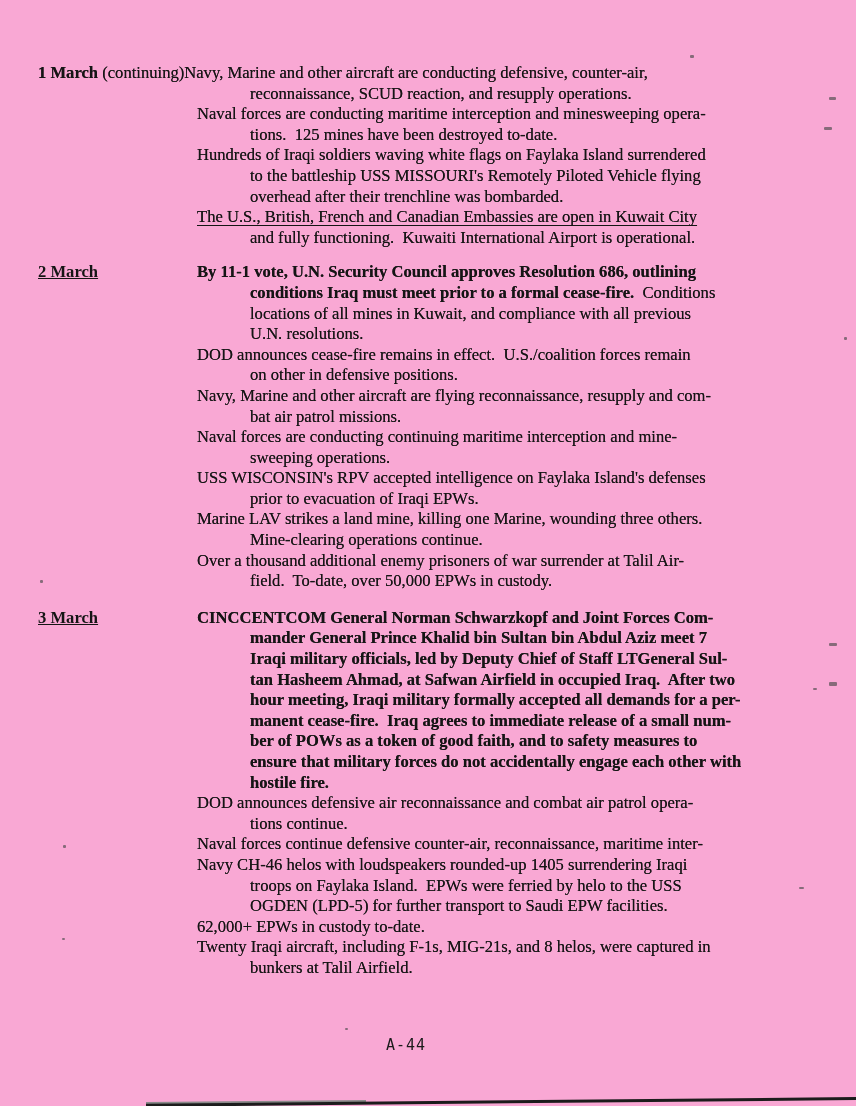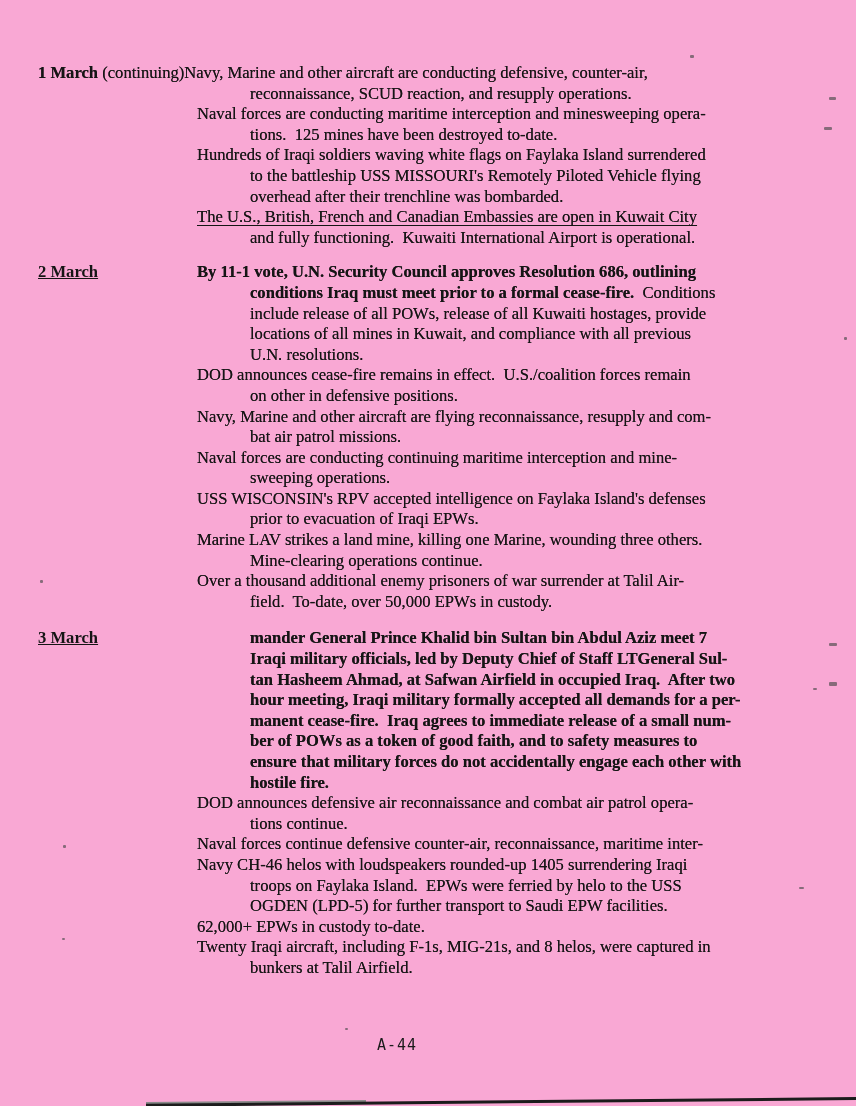--- a/index.html
+++ b/index.html
@@ -19,21 +19,21 @@
   .line {
     font-size:16.6px; line-height:20.6px; white-space:pre;
     text-shadow:0 0 0.45px rgba(10,10,10,0.75);
   }
   .ind0 { margin-left:197px; }
   .ind1 { margin-left:250px; }
   .datefirst { margin-left:38px; }
   .b { font-weight:700; }
   .u { text-decoration:underline; text-underline-offset:3px; }
   .footer {
-    position:absolute; top:1036px; left:8px; width:778px; text-align:center;
+    position:absolute; top:1036px; left:17px; width:778px; text-align:center;
     font-family:"DejaVu Sans Mono", monospace; font-size:15px; letter-spacing:1px;
     color:#1b1b1b;
   }
   .scanline {
     position:absolute; left:146px; top:1097px; width:712px; height:3px;
     background:#1c1c1c; transform:rotate(-0.55deg); transform-origin:100% 50%;
   }
   .scanline-gray {
     position:absolute; left:146px; top:1100px; width:220px; height:3px;
     background:#8a8a8a; transform:rotate(-0.55deg); transform-origin:100% 50%;
@@ -53,38 +53,38 @@
         <div class="line ind0"><span class="">Hundreds of Iraqi soldiers waving white flags on Faylaka Island surrendered</span></div>
         <div class="line ind1"><span class="">to the battleship USS MISSOURI's Remotely Piloted Vehicle flying</span></div>
         <div class="line ind1"><span class="">overhead after their trenchline was bombarded.</span></div>
         <div class="line ind0"><span class="u">The U.S., British, French and Canadian Embassies are open in Kuwait City</span></div>
         <div class="line ind1"><span class="">and fully functioning.  Kuwaiti International Airport is operational.</span></div>
       </div>
       <div class="entry">
         <div class="date">2 March</div>
         <div class="line ind0"><span class="b ">By 11-1 vote, U.N. Security Council approves Resolution 686, outlining</span></div>
         <div class="line ind1"><span class="b ">conditions Iraq must meet prior to a formal cease-fire.</span><span class="">  Conditions</span></div>
-        <div class="line ind1"><span class="">include release of all POWs, release of all Kuwaiti hostages, provide</span></div>
         <div class="line ind1"><span class="">locations of all mines in Kuwait, and compliance with all previous</span></div>
         <div class="line ind1"><span class="">U.N. resolutions.</span></div>
         <div class="line ind0"><span class="">DOD announces cease-fire remains in effect.  U.S./coalition forces remain</span></div>
         <div class="line ind1"><span class="">on other in defensive positions.</span></div>
         <div class="line ind0"><span class="">Navy, Marine and other aircraft are flying reconnaissance, resupply and com-</span></div>
         <div class="line ind1"><span class="">bat air patrol missions.</span></div>
         <div class="line ind0"><span class="">Naval forces are conducting continuing maritime interception and mine-</span></div>
         <div class="line ind1"><span class="">sweeping operations.</span></div>
         <div class="line ind0"><span class="">USS WISCONSIN's RPV accepted intelligence on Faylaka Island's defenses</span></div>
         <div class="line ind1"><span class="">prior to evacuation of Iraqi EPWs.</span></div>
         <div class="line ind0"><span class="">Marine LAV strikes a land mine, killing one Marine, wounding three others.</span></div>
         <div class="line ind1"><span class="">Mine-clearing operations continue.</span></div>
         <div class="line ind0"><span class="">Over a thousand additional enemy prisoners of war surrender at Talil Air-</span></div>
         <div class="line ind1"><span class="">field.  To-date, over 50,000 EPWs in custody.</span></div>
       </div>
       <div class="entry e3">
         <div class="date">3 March</div>
+        <div class="line ind0"><span class="b ">CINCCENTCOM General Norman Schwarzkopf and Joint Forces Com-</span></div>
         <div class="line ind1"><span class="b ">mander General Prince Khalid bin Sultan bin Abdul Aziz meet 7</span></div>
         <div class="line ind1"><span class="b ">Iraqi military officials, led by Deputy Chief of Staff LTGeneral Sul-</span></div>
         <div class="line ind1"><span class="b ">tan Hasheem Ahmad, at Safwan Airfield in occupied Iraq.  After two</span></div>
         <div class="line ind1"><span class="b ">hour meeting, Iraqi military formally accepted all demands for a per-</span></div>
         <div class="line ind1"><span class="b ">manent cease-fire.  Iraq agrees to immediate release of a small num-</span></div>
         <div class="line ind1"><span class="b ">ber of POWs as a token of good faith, and to safety measures to</span></div>
         <div class="line ind1"><span class="b ">ensure that military forces do not accidentally engage each other with</span></div>
         <div class="line ind1"><span class="b ">hostile fire.</span></div>
         <div class="line ind0"><span class="">DOD announces defensive air reconnaissance and combat air patrol opera-</span></div>
         <div class="line ind1"><span class="">tions continue.</span></div>

